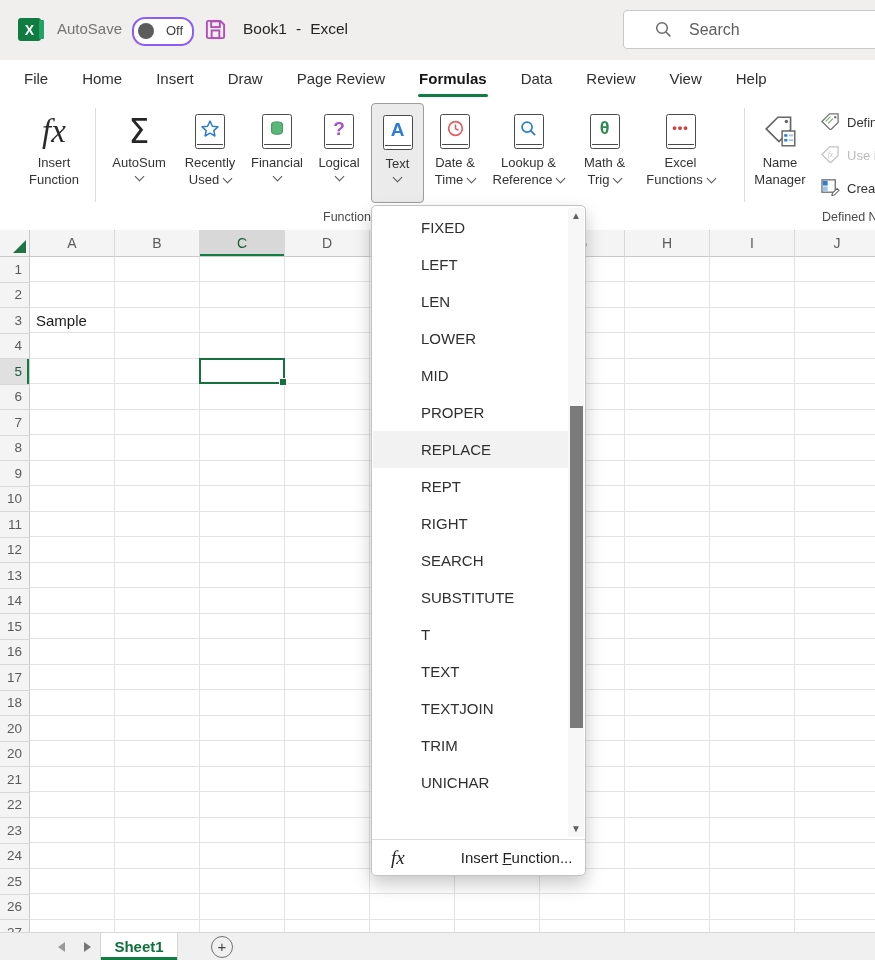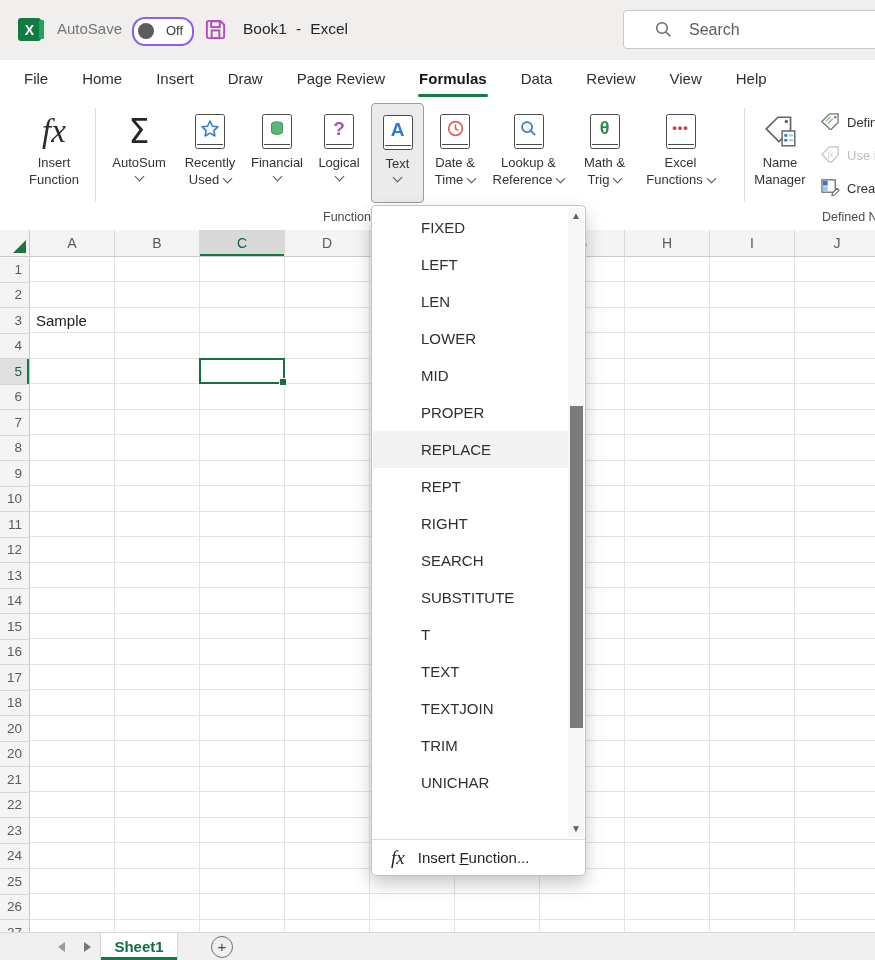--- a/index.html
+++ b/index.html
@@ -81,21 +81,21 @@
   .mitem{height:37px;line-height:37px;padding-left:48px;font-size:15px;color:#2f2f2f;cursor:default;}
   .mitem.hl{background:#f2f2f2;}
   .mscroll{position:absolute;top:2px;right:1px;width:16px;bottom:38px;background:#f7f7f7;}
   .mscroll .arr{position:absolute;left:0;width:16px;height:16px;color:#5f5f5f;font-size:10px;line-height:16px;text-align:center;}
   .mscroll .arr.up{top:0;}
   .mscroll .arr.down{bottom:0;}
   .mscroll .thumb{position:absolute;left:1.5px;width:13px;top:198px;height:322px;background:#7a7a7a;}
   .mfooter{position:absolute;left:0;right:0;bottom:0;height:36px;border-top:1px solid #dcdcdc;
     display:flex;align-items:center;padding-left:19px;gap:13px;box-sizing:border-box;}
   .mfooter .fxsmall{font-family:"Liberation Serif",serif;font-style:italic;font-size:19px;color:#222;}
-  .mfooter .flabel{font-size:15px;color:#1f1f1f;}
+  .mfooter .flabel{font-size:15px;color:#1f1f1f;margin-left:43px;}
   
   .tabbar{position:absolute;left:0;top:932px;width:875px;height:28px;background:#f0f0f0;border-top:1px solid #d8d8d8;box-sizing:border-box;}
   .navarrow{position:absolute;top:9px;width:0;height:0;}
   .navarrow.left{left:58px;border-top:5.5px solid transparent;border-bottom:5.5px solid transparent;border-right:7px solid #9a9a9a;}
   .navarrow.right{left:84px;border-top:5.5px solid transparent;border-bottom:5.5px solid transparent;border-left:7px solid #777;}
   .sheettab{position:absolute;left:100px;top:0;width:78px;height:27px;background:#fff;border-left:1px solid #d4d4d4;border-right:1px solid #d4d4d4;
     display:flex;align-items:center;justify-content:center;font-size:15px;font-weight:bold;color:#0f703b;box-sizing:border-box;}
   .sheettab::after{content:'';position:absolute;left:0;right:0;bottom:0;height:3px;background:#117d43;}
   .addsheet{position:absolute;left:211px;top:3px;width:22px;height:22px;border:1.5px solid #707070;border-radius:50%;
     color:#444;font-size:15px;line-height:20px;text-align:center;box-sizing:border-box;}

